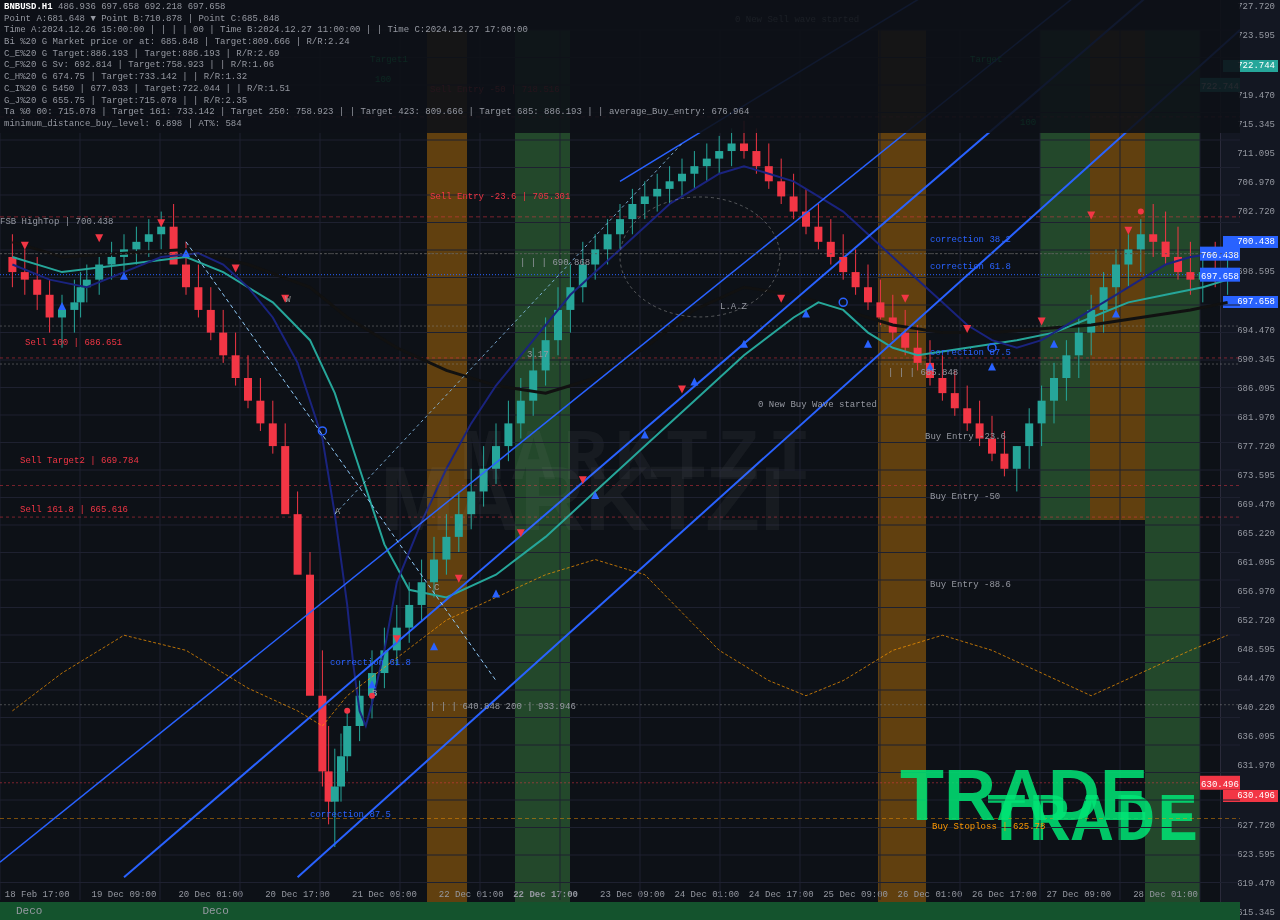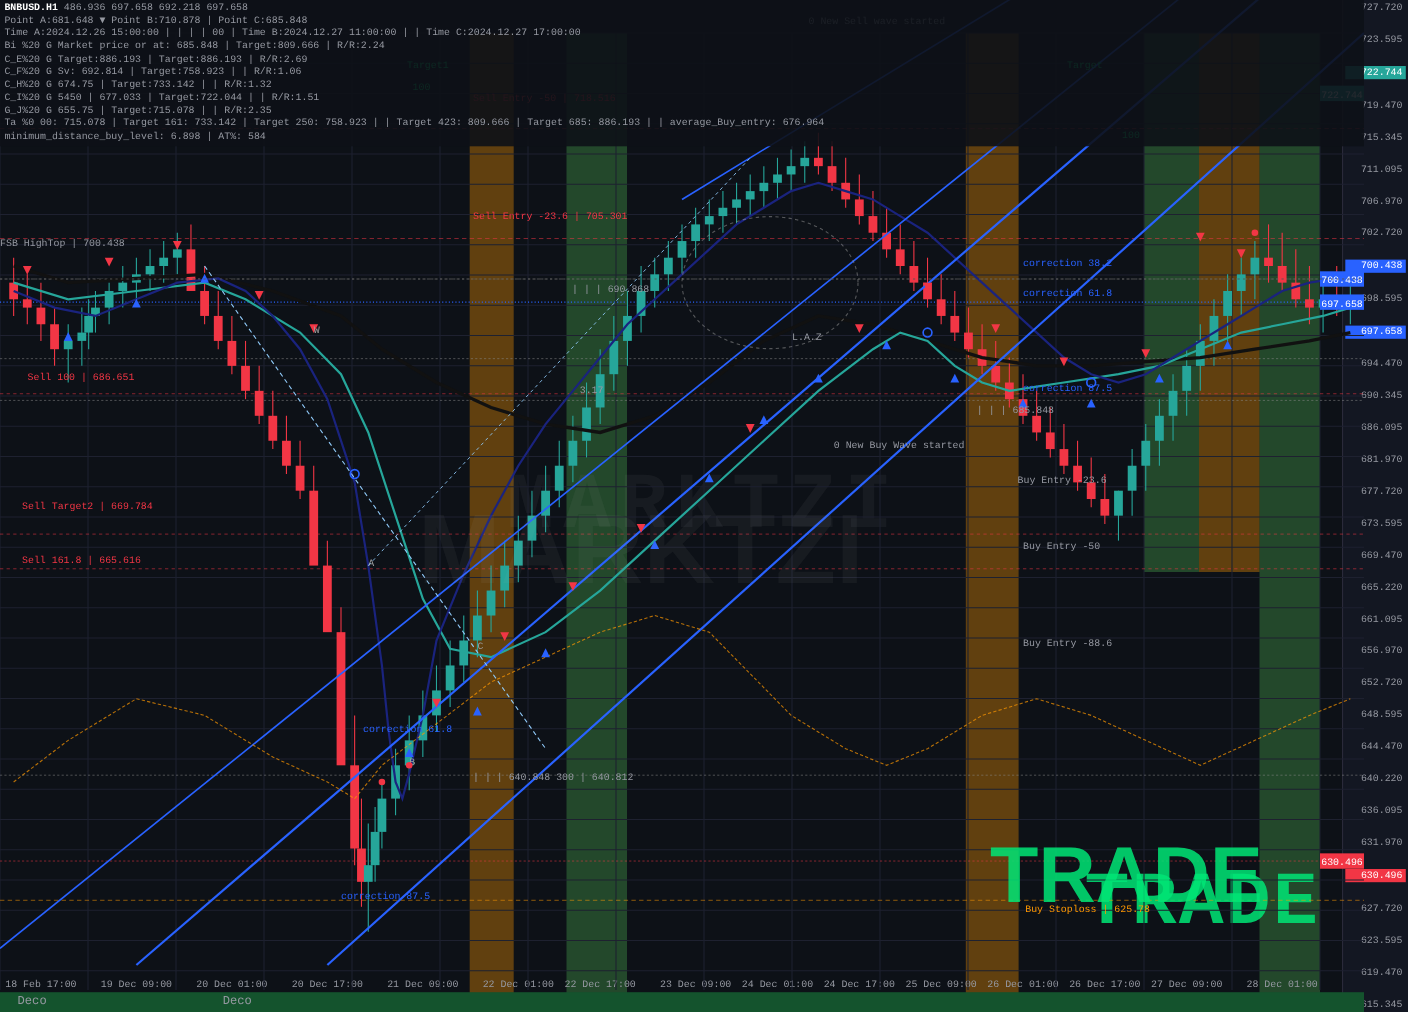--- a/index.html
+++ b/index.html
@@ -535,21 +535,21 @@
       <span class="chart-label" style="left: 888px; top: 368px;">| | | 685.848</span>
       <span class="chart-label" style="left: 758px; top: 400px;">0 New Buy Wave started</span>
       <span class="chart-label red" style="left: 25px; top: 338px;">Sell 100 | 686.651</span>
       <span class="chart-label red" style="left: 20px; top: 456px;">Sell Target2 | 669.784</span>
       <span class="chart-label red" style="left: 20px; top: 505px;">Sell 161.8 | 665.616</span>
       <span class="chart-label" style="left: 925px; top: 432px;">Buy Entry -23.6</span>
       <span class="chart-label" style="left: 930px; top: 492px;">Buy Entry -50</span>
       <span class="chart-label" style="left: 930px; top: 580px;">Buy Entry -88.6</span>
       <span class="chart-label blue" style="left: 330px; top: 658px;">correction 61.8</span>
       <span class="chart-label blue" style="left: 310px; top: 810px;">correction 87.5</span>
-      <span class="chart-label" style="left: 430px; top: 702px;">| | | 640.848 300 | 640.812</span>
+      <span class="chart-label" style="left: 430px; top: 702px;">| | | 640.848 200 | 933.946</span>
       <span class="chart-label orange" style="left: 900px; top: 822px;">Buy Stoploss | 625.78</span>
       <span class="chart-label" style="left: 527px; top: 350px;">3.17</span>
       <span class="chart-label" style="left: 720px; top: 302px;">L.A.Z</span>
     </div>
 
   <div id="price-axis">
       <div class="price-label">727.720</div>
       <div class="price-label">723.595</div>
       <div class="price-label highlight-green">722.744</div>
       <div class="price-label">719.470</div>
@@ -588,21 +588,21 @@
     <span style="margin-left: 160px;" class="deco-text">Deco</span>
   </div>
 
   <div id="time-labels" style="position: absolute; bottom: 18px; left: 0px; width: 1240px; height: 18px;">
       <span class="time-label" style="left: 3%;">18 Feb 17:00</span>
       <span class="time-label" style="left: 10%;">19 Dec 09:00</span>
       <span class="time-label" style="left: 17%;">20 Dec 01:00</span>
       <span class="time-label" style="left: 24%;">20 Dec 17:00</span>
       <span class="time-label" style="left: 31%;">21 Dec 09:00</span>
       <span class="time-label" style="left: 38%;">22 Dec 01:00</span>
-      <span class="time-label" style="left: 44%;">22 Dec 17:00</span>
+      <span class="time-label" style="left: 44%; font-weight: bold;">22 Dec 17:00</span>
       <span class="time-label" style="left: 51%;">23 Dec 09:00</span>
       <span class="time-label" style="left: 57%;">24 Dec 01:00</span>
       <span class="time-label" style="left: 63%;">24 Dec 17:00</span>
       <span class="time-label" style="left: 69%;">25 Dec 09:00</span>
       <span class="time-label" style="left: 75%;">26 Dec 01:00</span>
       <span class="time-label" style="left: 81%;">26 Dec 17:00</span>
       <span class="time-label" style="left: 87%;">27 Dec 09:00</span>
       <span class="time-label" style="left: 94%;">28 Dec 01:00</span>
     </div>
 

